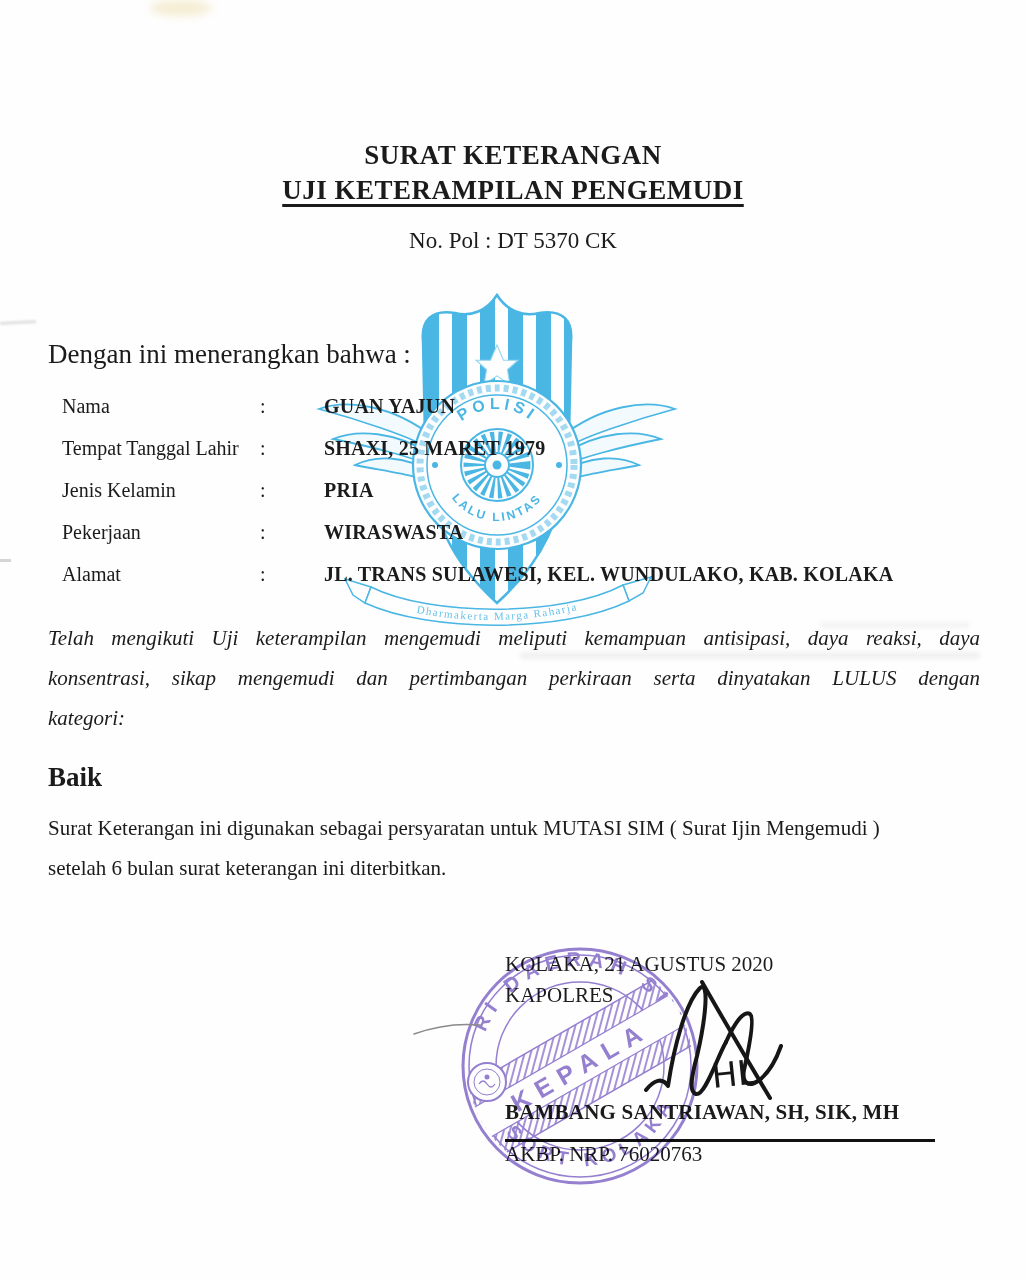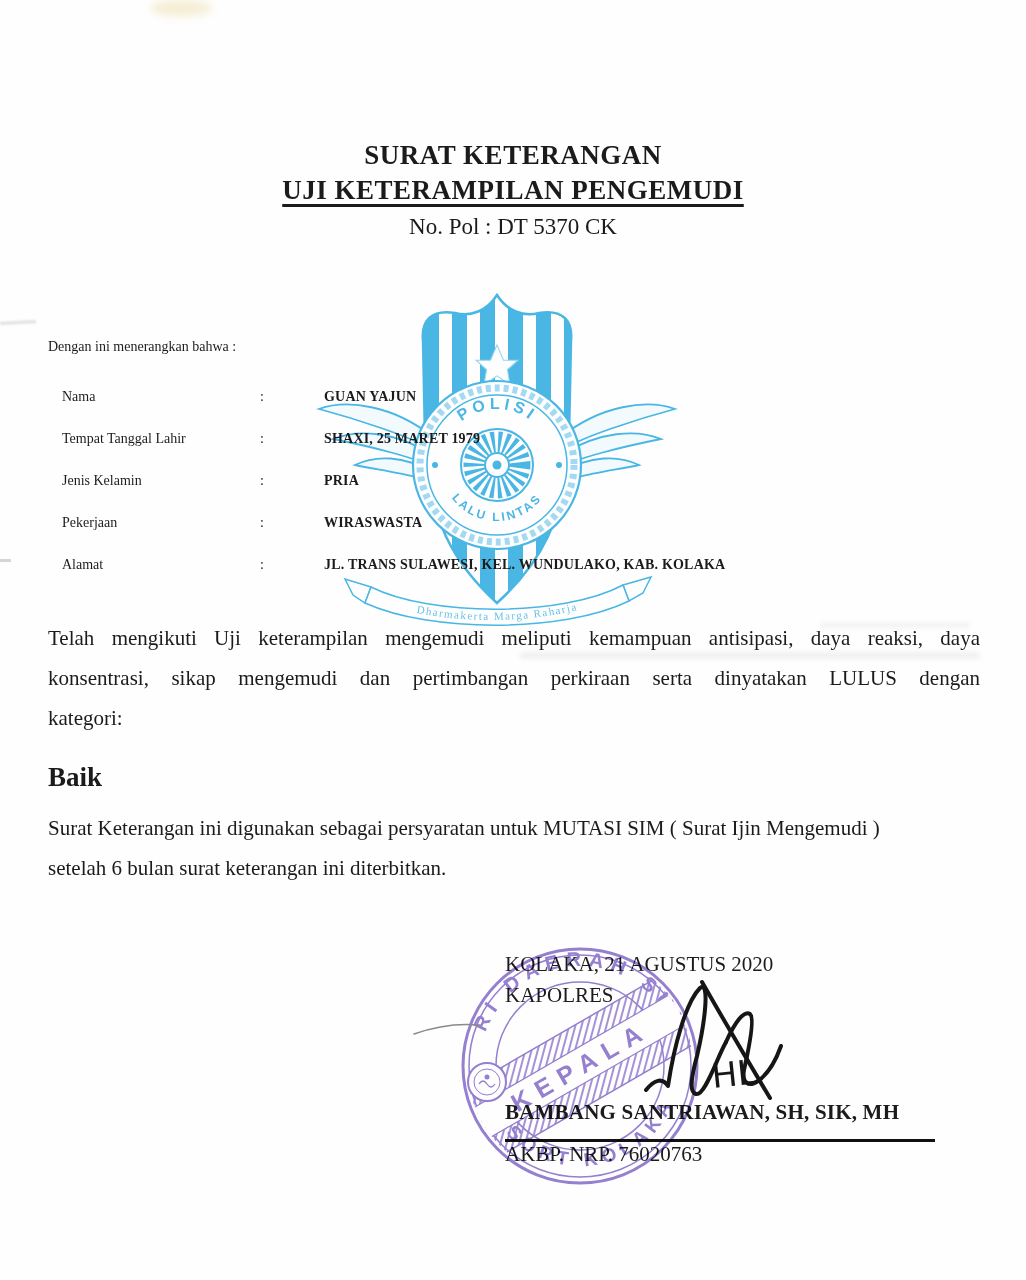--- a/index.html
+++ b/index.html
@@ -28,29 +28,29 @@
   #streak-1      { left:520px; top:652px; width:460px; height:7px; background:#9f9f9f;
                    opacity:.14; filter:blur(2px); border-radius:4px; }
   #streak-2      { left:820px; top:622px; width:150px; height:6px; background:#a5a5a5;
                    opacity:.12; filter:blur(2px); border-radius:4px; }
   
   .abs { position:absolute; }
   .title-block { left:0; top:124px; width:1026px; text-align:center; line-height:35px; }
   .t1 { font-size:27px; font-weight:bold; letter-spacing:.5px; }
   .t2 { font-size:27px; font-weight:bold; letter-spacing:.5px;
         text-decoration:underline; text-decoration-thickness:3px; text-underline-offset:5px; }
-  .t3 { font-size:23px; margin-top:1px; }
-  .intro { left:48px; top:325px; font-size:14px; }
+  .t3 { font-size:23px; margin-top:15px; }
+  .intro { left:48px; top:325px; font-size:27px; }
   .fields { left:62px; top:362px; width:920px; }
-  .frow   { display:flex; height:42px; align-items:center; font-size:14px; }
+  .frow   { display:flex; height:42px; align-items:flex-end; font-size:20px; }
   .flabel { width:198px; flex-shrink:0; }
   .fcolon { width:16px; flex-shrink:0; }
   .fvalue { font-weight:bold; letter-spacing:.2px;margin-left:48px; }
   .para { left:48px; width:932px; font-size:21px; }
-  #para1 { top:612px; }
+  #para1 { top:612px;font-style:italic; }
   #para2 { top:802px; }
   .jline  { height:40px; text-align:justify; text-align-last:justify; }
   .nline  { height:40px; text-align:left; }
   #category { left:48px; top:748px; font-size:27px; font-weight:bold; }
   .sign-block { left:505px; top:938px; width:470px; font-size:21px; }
   .sign-line  { height:31px; }
   .sign-name  { margin-top:86px; display:inline-block; font-weight:bold;
                 border-bottom:3px solid #111; padding-bottom:14px; min-width:430px;
                 letter-spacing:.2px; }
   .sign-rank  { }

